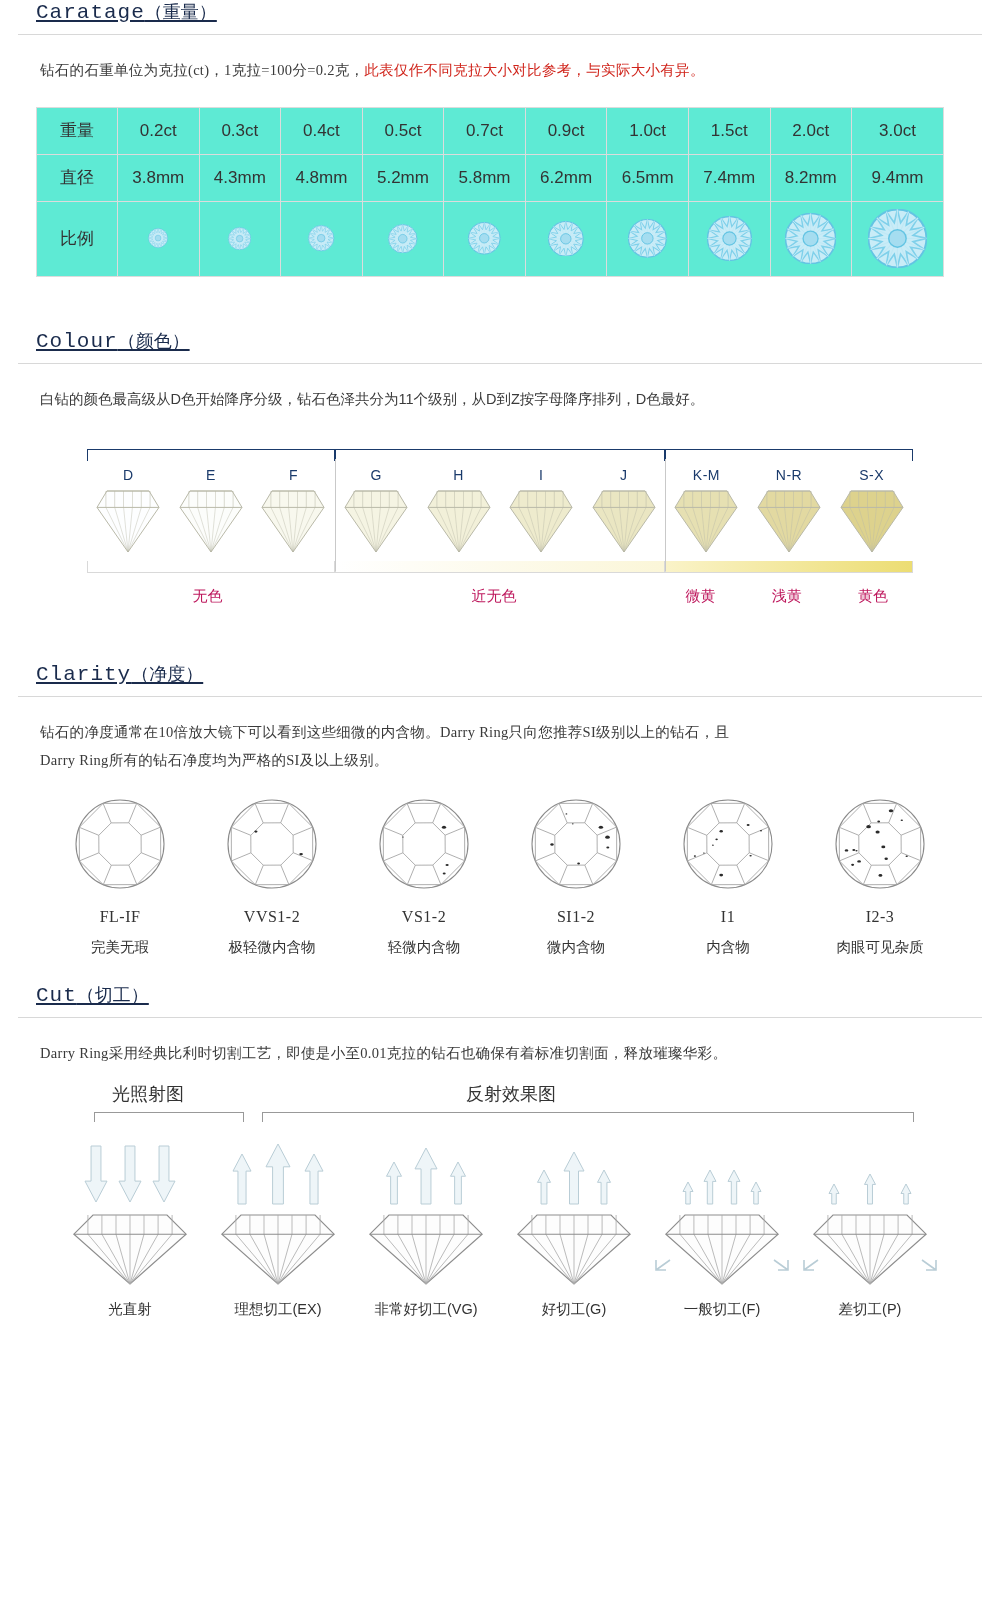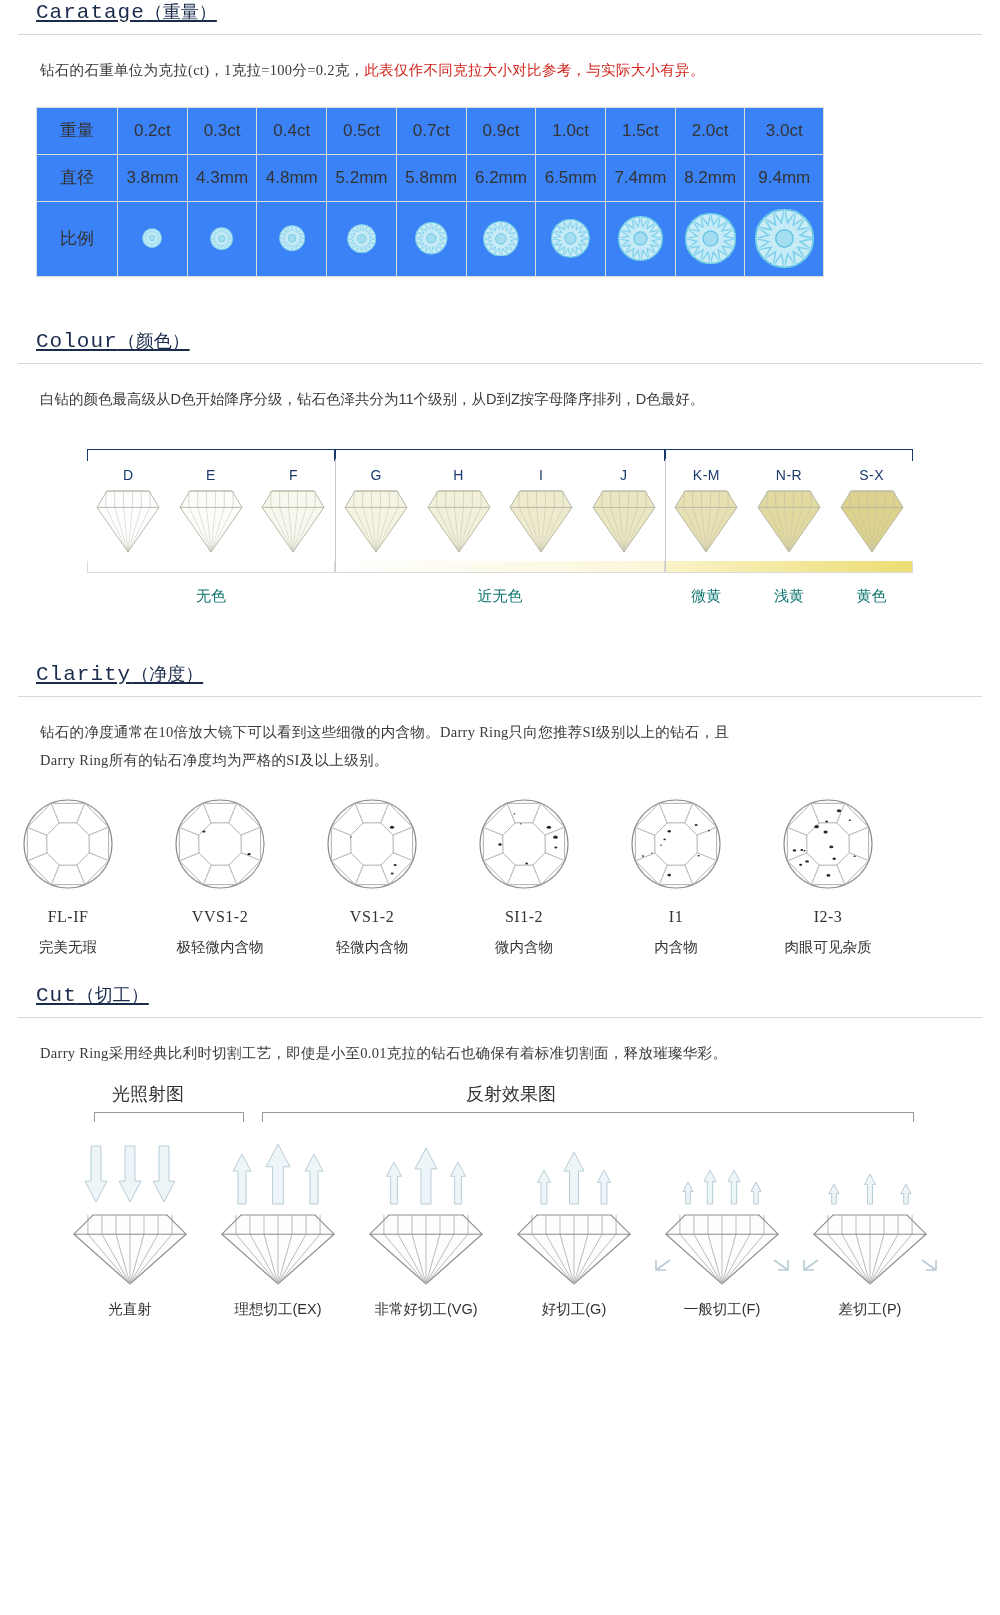--- a/index.html
+++ b/index.html
@@ -52,22 +52,22 @@
     font-family: "Liberation Serif", serif;
     letter-spacing: .3px;
   }
 
   
   .carat-wrap {
     padding: 22px 36px 0 36px;
   }
   table.carat {
     border-collapse: collapse;
-    width: 788px;
-    background: #3b82f6;
+    width: 908px;
+    background: #5eead4;
   }
   table.carat td {
     border: 1px solid #dcdcdc;
     text-align: center;
     font-family: "Liberation Sans", sans-serif;
     font-size: 17px;
     color: #333;
     height: 44px;
     vertical-align: middle;
   }
@@ -137,34 +137,35 @@
     border-top: none;
     box-sizing: border-box;
   }
   .cb1 { width: 248px; background: linear-gradient(to right,#ffffff,#ffffff); }
   .cb2 { width: 330px; background: linear-gradient(to right,#ffffff,#fbf6d8); }
   .cb3 { width: 248px; background: linear-gradient(to right,#faf3c8,#ecdd73); }
   .colour-cap {
     display: flex;
     font-family: "Liberation Sans", sans-serif;
     font-size: 15px;
-    color: #0f766e;
+    color: #be185d;
     padding-top: 14px;
+    gap: 6px;
   }
   .cap1 { width: 248px; text-align: center; }
   .cap2 { width: 330px; text-align: center; }
   .cap3 { width: 82.6px; text-align: center; }
 
   
   .clarity-wrap {
     padding: 18px 0 0 0;
   }
   .clarity-row {
     display: flex;
-    justify-content: flex-start;
+    justify-content: center;
     gap: 16px;
   }
   .cl-item {
     width: 136px;
     text-align: center;
   }
   .cl-item .circ { height: 108px; }
   .cl-code {
     font-family: "Liberation Serif", serif;
     font-size: 16px;

